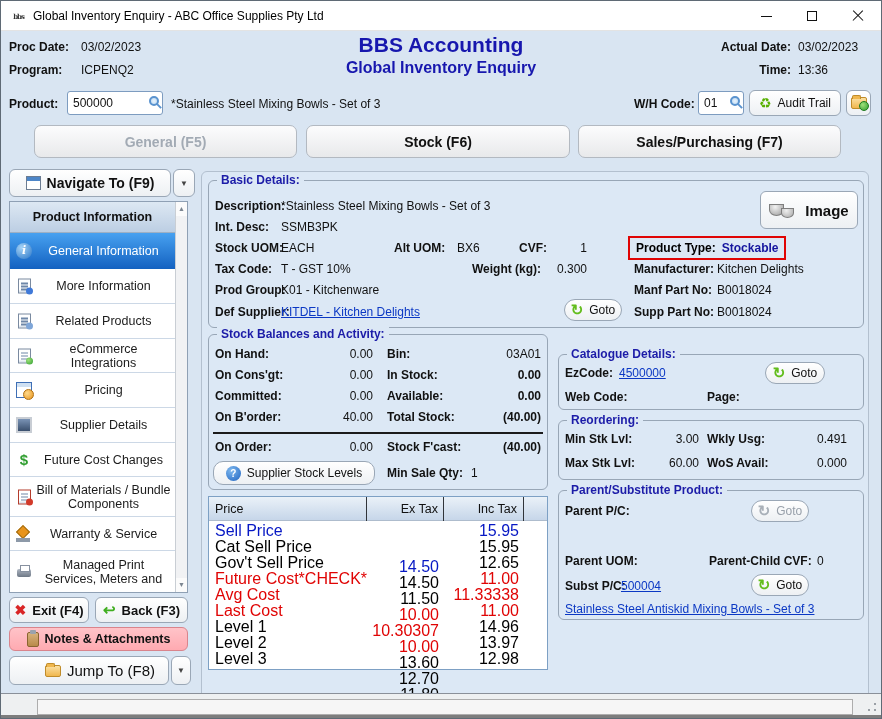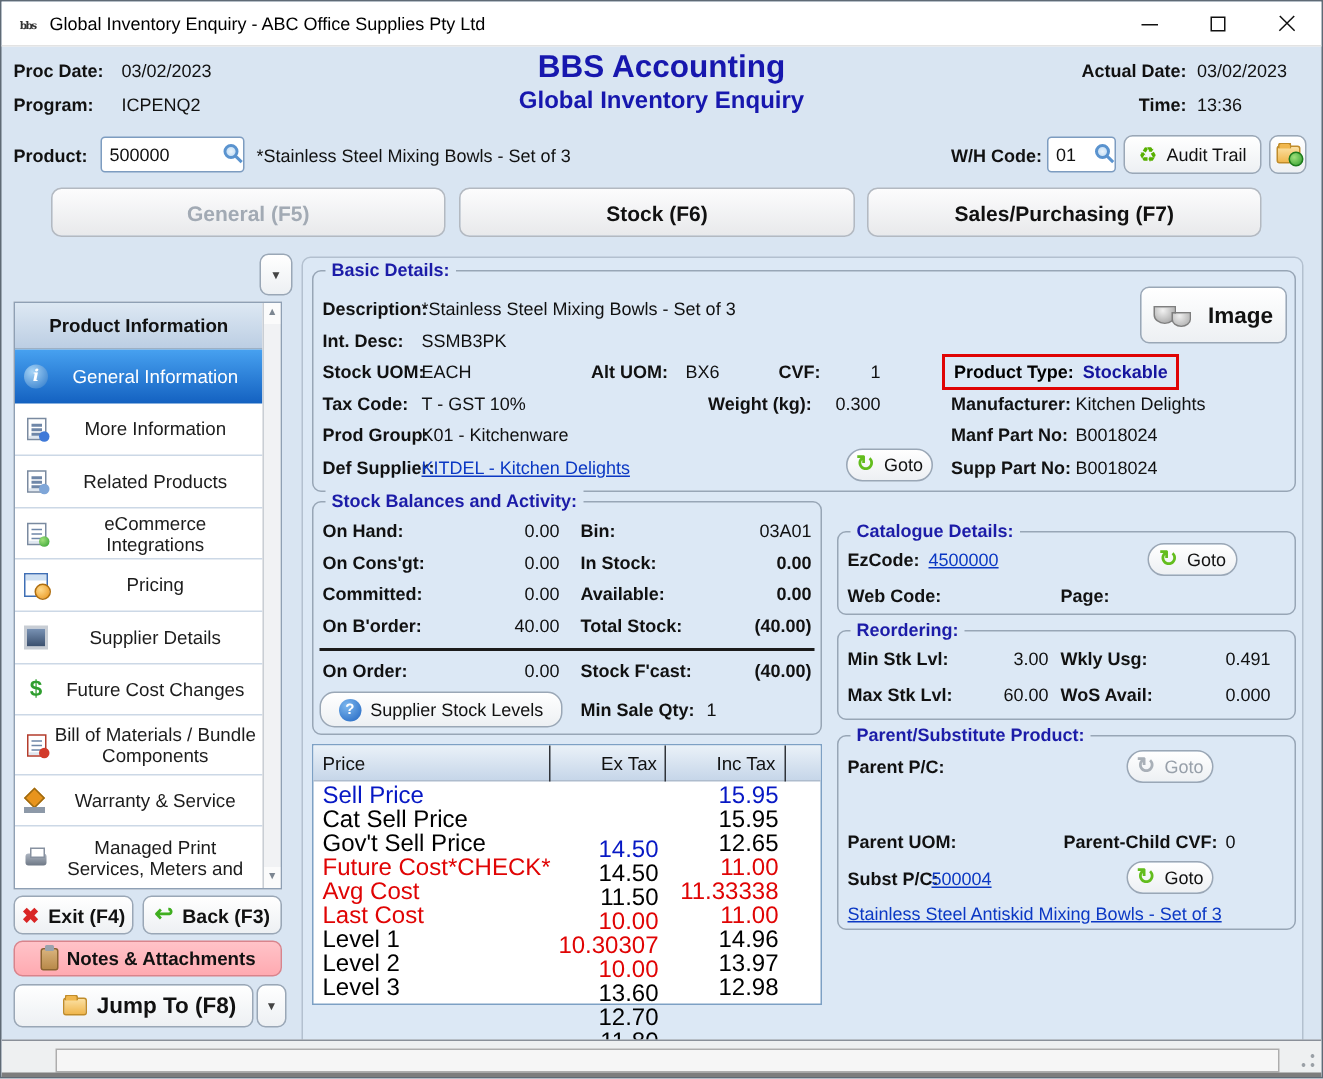--- a/index.html
+++ b/index.html
@@ -157,20 +157,24 @@
     <span>Audit Trail</span>
   </div>
   <div class="btn" style="left:845px;top:89px;width:25px;height:26px;">
     <span class="ic-folder plus"></span>
   </div>
 
   <div class="tab disabled" style="left:33px;width:263px;">General (F5)</div>
   <div class="tab" style="left:305px;width:264px;">Stock (F6)</div>
   <div class="tab" style="left:577px;width:263px;">Sales/Purchasing (F7)</div>
 
+  <div class="btn side-btn" style="left:8px;top:168px;width:162px;height:28px;font-size:14px;">
+    <span class="ic-form"></span>
+    <span>Navigate To (F9)</span>
+  </div>
   <div class="btn" style="left:172px;top:168px;width:22px;height:28px;">
     <span class="caret">▼</span>
   </div>
 
   <div class="navlist">
     <div class="navlist-header">Product Information</div>
     <div class="nav-item selected" style="min-height:36px;">
       <span class="ic ic-info">i</span>
       <span>General Information</span>
     </div>
@@ -221,21 +225,21 @@
     <span>Exit (F4)</span>
   </div>
   <div class="btn" style="left:94px;top:596px;width:93px;height:26px;font-weight:bold;font-size:13px;">
     <span class="ic-back">↩</span>
     <span>Back (F3)</span>
   </div>
   <div class="btn" style="left:8px;top:626px;width:179px;height:24px;font-weight:bold;font-size:12.5px;background:linear-gradient(#ffc3c8,#ffaab1);border-color:#d9848c;">
     <span class="ic-clip"></span>
     <span>Notes &amp; Attachments</span>
   </div>
-  <div class="btn" style="left:8px;top:655px;width:160px;height:29px;font-weight:bold;font-size:15px;padding-left:22px;">
+  <div class="btn" style="left:8px;top:655px;width:160px;height:29px;font-weight:normal;font-size:15px;padding-left:22px;">
     <span class="ic-folder"></span>
     <span>Jump To (F8)</span>
   </div>
   <div class="btn" style="left:170px;top:655px;width:20px;height:29px;">
     <span class="caret">▼</span>
   </div>
 
   <div class="main">
 
     <div class="fs" style="left:6px;top:8px;width:656px;height:148px;">

